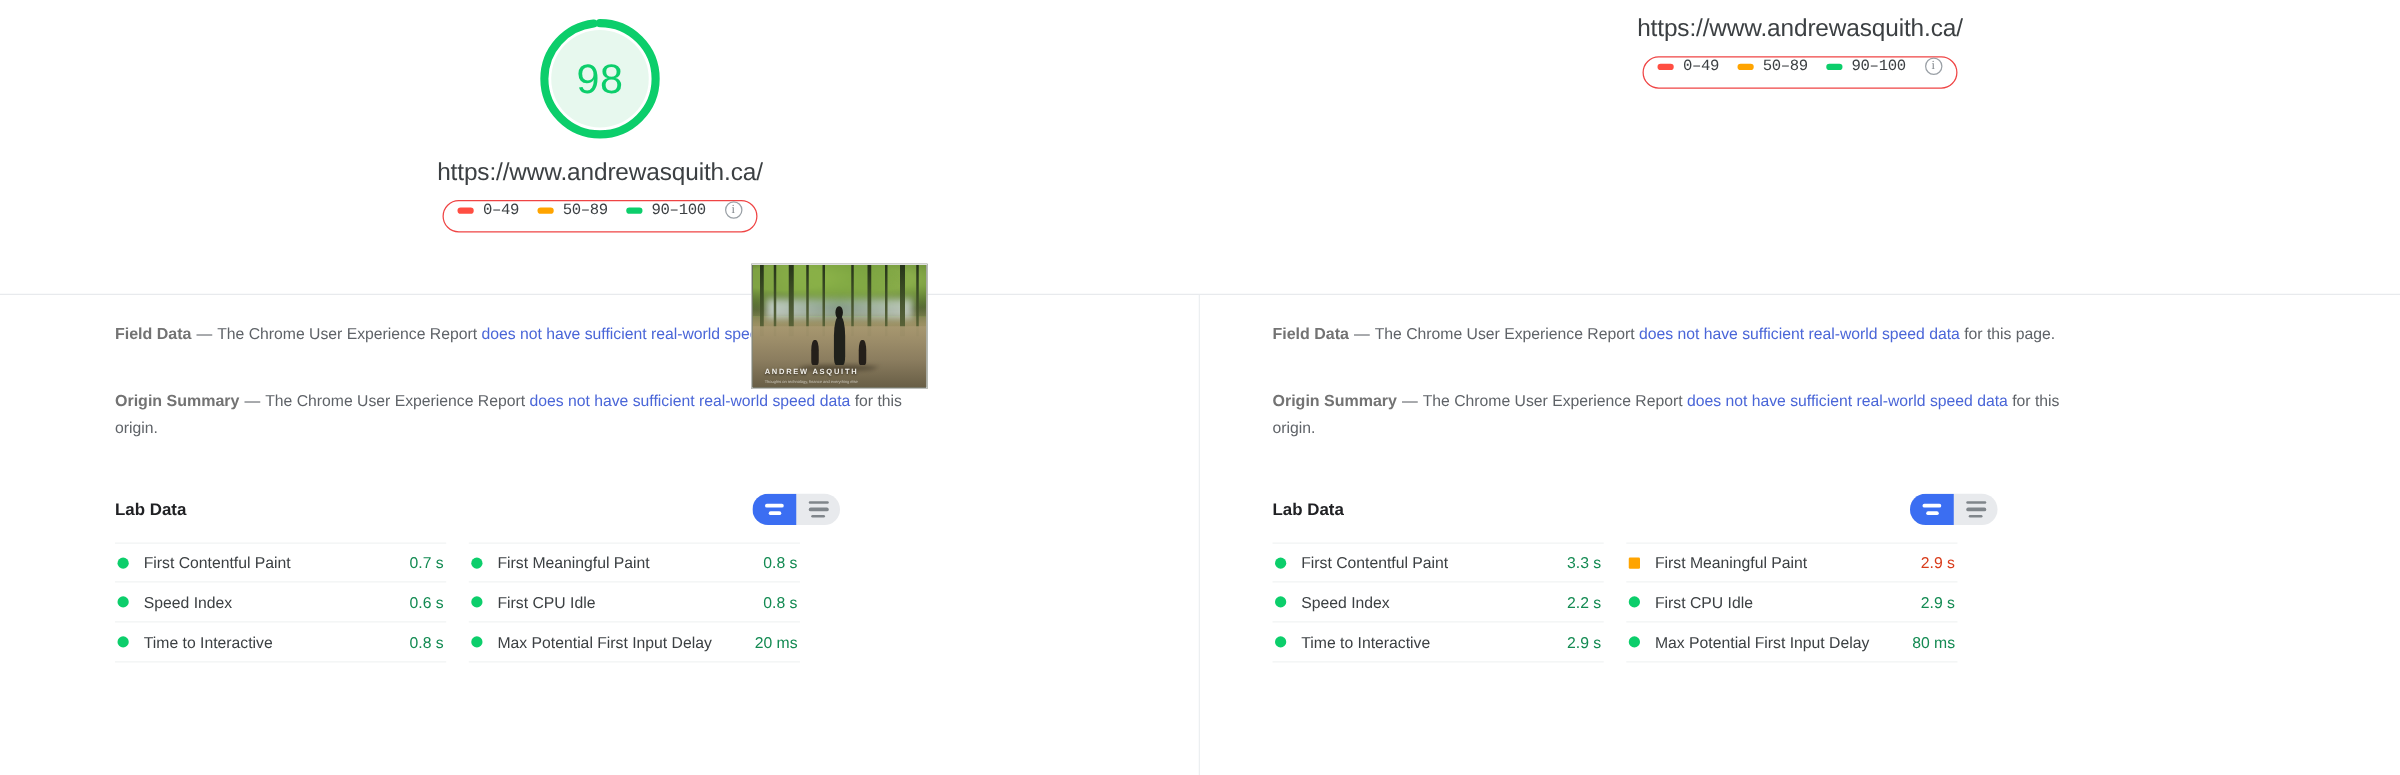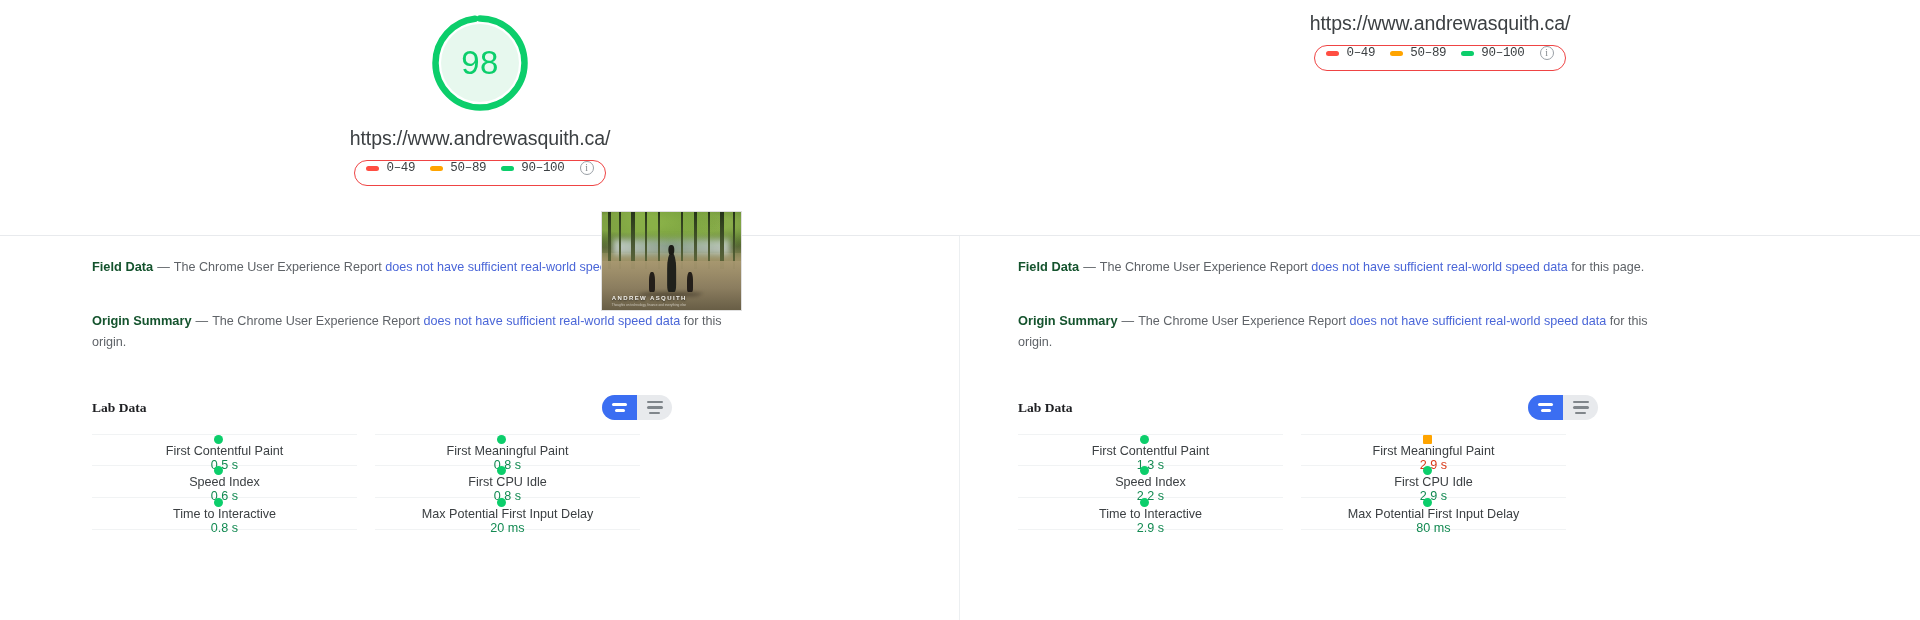--- a/index.html
+++ b/index.html
@@ -79,36 +79,36 @@
   .right .content { padding-left: 0; }
   .panel.right .content-inner { margin-left: 58px; }
 
   .content-inner { width: 640px; }
   .para-block { margin-bottom: 0; }
 
   .para-text {
     font-size: 12.6px; line-height: 21px; color: #5f6368;
     font-family: "Liberation Sans", sans-serif;
   }
-  .para-text b { color: #14532d; font-weight: bold; font-size: 12.8px; }
+  .para-text b { color: #737373; font-weight: bold; font-size: 12.8px; }
   .para-text .dash { color: #5f6368; padding: 0 4px; }
   .para-text a { color: #4a66d8; text-decoration: none; }
 
   .field-block  { margin-top: 20px; }
   .origin-block { margin-top: 32px; }
 
   
   .lab-head {
     margin-top: 42px;
     display: flex; align-items: center; justify-content: space-between;
     width: 580px;
   }
   .lab-title {
     font-size: 13.5px; color: #202124; font-weight: bold;
-    font-family: Liberation Serif, serif;
+    font-family: Liberation Sans, sans-serif;
   }
   .view-toggle {
     display: inline-flex; height: 25px; border-radius: 13px; overflow: hidden;
     background: #e8eaed;
   }
   .view-btn {
     width: 35px; height: 25px;
     display: inline-flex; flex-direction: column;
     align-items: center; justify-content: center; gap: 3px;
   }
@@ -124,21 +124,20 @@
   
   .metrics {
     margin-top: 14px;
     display: grid; grid-template-columns: 265px 265px; column-gap: 18px;
     width: 548px;
   }
   .metric {
     display: flex; align-items: center;
     height: 32px; border-bottom: 1px solid #f1f3f4;
     padding: 0 2px;
-    flex-direction: column;
   }
   .metric .marker { width: 9px; height: 9px; margin-right: 12px; flex: 0 0 auto; }
   .metric .marker.good { background: #0cce6b; border-radius: 50%; }
   .metric .marker.avg  { background: #ffa400; border-radius: 1px; }
   .metric .m-name {
     flex: 1 1 auto; font-size: 12.6px; color: #3c4043;
     font-family: "Liberation Sans", sans-serif; white-space: nowrap;
   }
   .metric .m-val {
     font-size: 12.6px; font-family: "Liberation Sans", sans-serif; white-space: nowrap;
@@ -283,21 +282,21 @@
               <span class="bar"></span>
               <span class="bar"></span>
             </span>
           </div>
         </div>
 
         <div class="metrics">
             <div class="metric">
               <span class="marker good"></span>
               <span class="m-name">First Contentful Paint</span>
-              <span class="m-val good">0.5 s</span>
+              <span class="m-val good">0.7 s</span>
             </div>
             <div class="metric">
               <span class="marker good"></span>
               <span class="m-name">First Meaningful Paint</span>
               <span class="m-val good">0.8 s</span>
             </div>
             <div class="metric">
               <span class="marker good"></span>
               <span class="m-name">Speed Index</span>
               <span class="m-val good">0.6 s</span>
@@ -398,21 +397,21 @@
               <span class="bar"></span>
               <span class="bar"></span>
             </span>
           </div>
         </div>
 
         <div class="metrics">
             <div class="metric">
               <span class="marker good"></span>
               <span class="m-name">First Contentful Paint</span>
-              <span class="m-val good">1.3 s</span>
+              <span class="m-val good">3.3 s</span>
             </div>
             <div class="metric">
               <span class="marker avg"></span>
               <span class="m-name">First Meaningful Paint</span>
               <span class="m-val avg">2.9 s</span>
             </div>
             <div class="metric">
               <span class="marker good"></span>
               <span class="m-name">Speed Index</span>
               <span class="m-val good">2.2 s</span>

